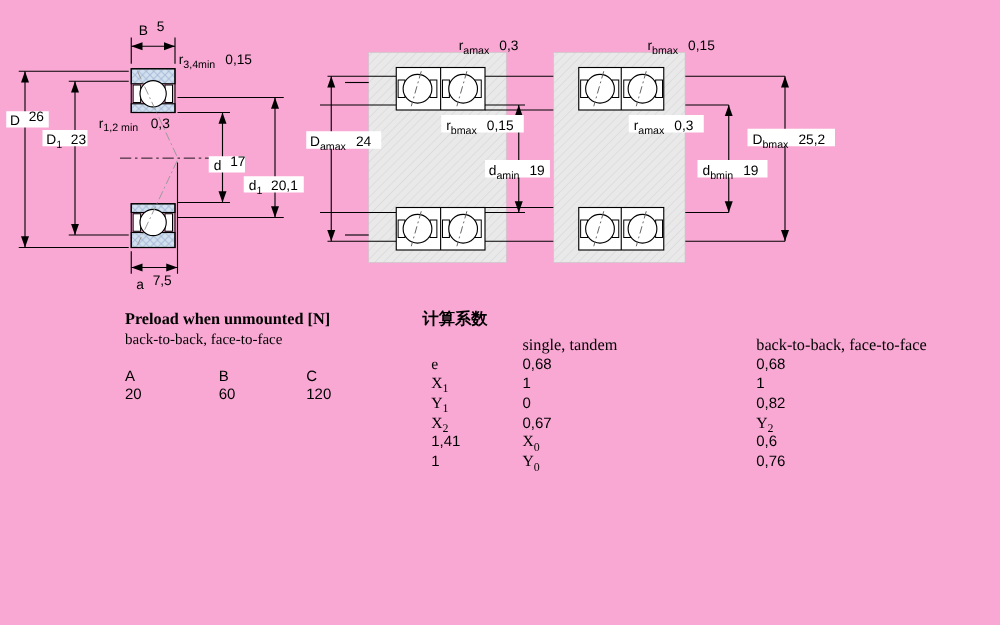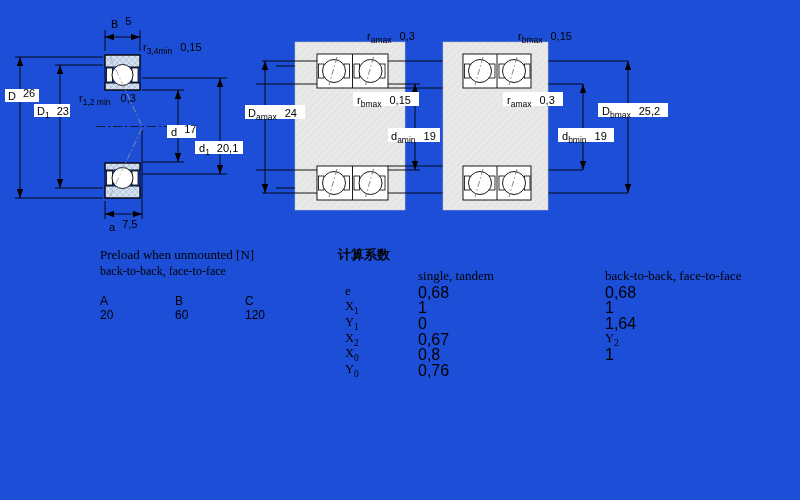--- a/index.html
+++ b/index.html
@@ -1,32 +1,32 @@
 <!DOCTYPE html>
 <html><head>
 <meta charset="utf-8">
 <style>
   html,body{margin:0;padding:0;background:#fff;}
-  .screen{position:relative;width:800px;height:500px;background:#1d4ed8;overflow:hidden;
+  .screen{position:relative;width:800px;height:500px;background:#f9a8d4;overflow:hidden;
           font-family:"Liberation Sans",sans-serif;color:#000;}
   svg{position:absolute;left:0;top:0;}
   svg text{font-family:"Liberation Sans",sans-serif;font-size:11px;fill:#000;}
   svg .sub{font-size:8.5px;}
   .abs{position:absolute;}
-  .preload-title{left:100px;top:247px;font-family:"Liberation Serif",serif;font-weight:normal;font-size:13px;}
+  .preload-title{left:100px;top:247px;font-family:"Liberation Serif",serif;font-weight:bold;font-size:13px;}
   .preload-sub{left:100px;top:264px;font-family:"Liberation Serif",serif;font-size:12px;}
   .preload-grid{left:100px;top:294px;display:grid;grid-template-columns:75px 70px 60px;
                 grid-auto-rows:14px;font-size:12px;}
   .factors-title{left:338px;top:246px;font-family:"Liberation Serif",serif;font-weight:bold;font-size:13px;}
   .factors-grid{left:345px;top:268px;display:grid;grid-template-columns:73px 187px 170px;
                 grid-auto-rows:15.7px;font-size:12px;}
   .factors-grid .hdr{font-family:"Liberation Serif",serif;font-size:13px;}
   .factors-grid .lbl{font-family:"Liberation Serif",serif;font-size:12.5px;}
   .factors-grid .lbl sub{font-size:9.5px;}
-  .factors-grid .val{font-family:"Liberation Sans",sans-serif;font-size:16px;}
+  .factors-grid .val{font-family:"Liberation Sans",sans-serif;font-size:12px;}
 </style>
 </head>
 <body>
 
 <div class="screen">
 
 <svg width="800" height="245" viewBox="0 0 800 245">
   <defs>
     <pattern id="hatchBlue" patternUnits="userSpaceOnUse" width="6" height="6">
       <rect width="6" height="6" fill="#d3e0ef"></rect>
@@ -223,28 +223,29 @@
   <div class="lbl"><span>e</span><sub></sub></div>
   <div class="val">0,68</div>
   <div class="val">0,68</div>
 
   <div class="lbl"><span>X</span><sub>1</sub></div>
   <div class="val">1</div>
   <div class="val">1</div>
 
   <div class="lbl"><span>Y</span><sub>1</sub></div>
   <div class="val">0</div>
-  <div class="val">1,64</div>
+  <div class="val">0,82</div>
 
   <div class="lbl"><span>X</span><sub>2</sub></div>
   <div class="val">0,67</div>
 
   <div class="lbl"><span>Y</span><sub>2</sub></div>
+  <div class="val">1,41</div>
 
   <div class="lbl"><span>X</span><sub>0</sub></div>
-  <div class="val">0,8</div>
+  <div class="val">0,6</div>
   <div class="val">1</div>
 
   <div class="lbl"><span>Y</span><sub>0</sub></div>
   <div class="val">0,76</div>
 </div>
 
 </div>
 
 </body></html>

